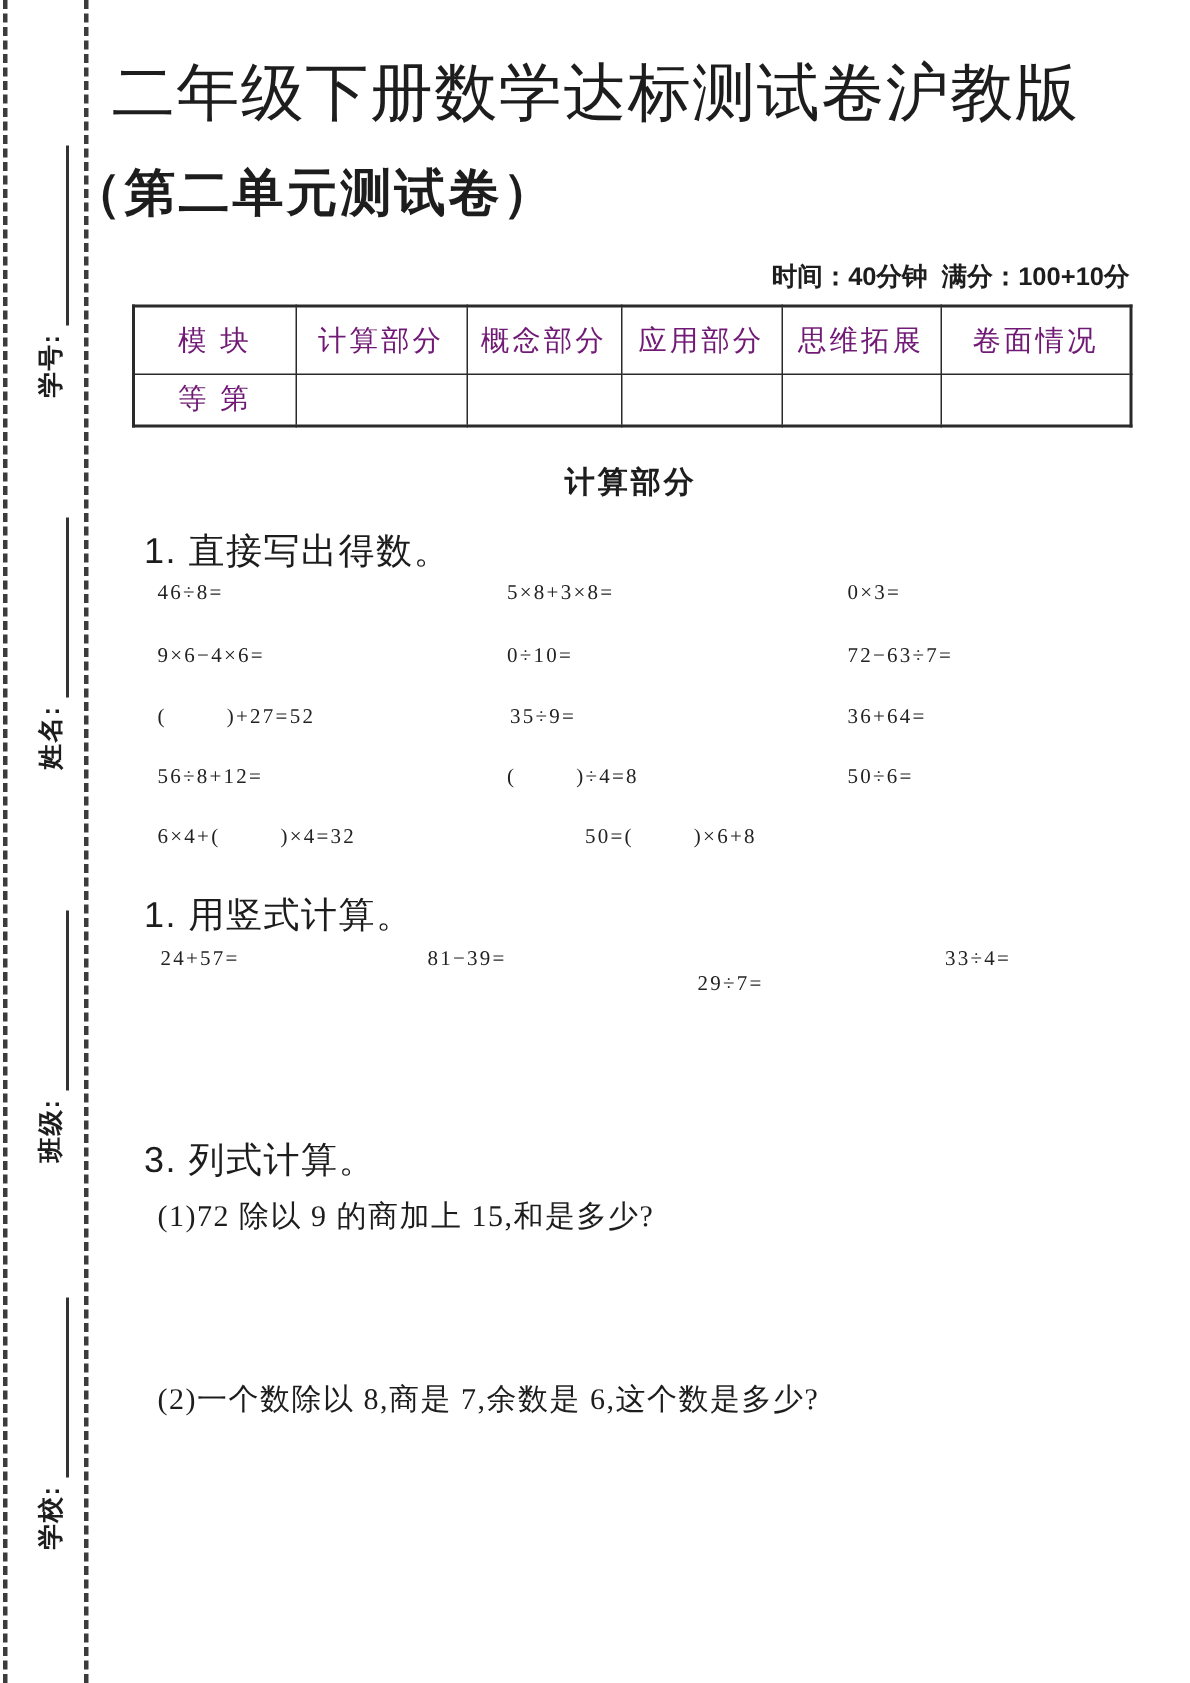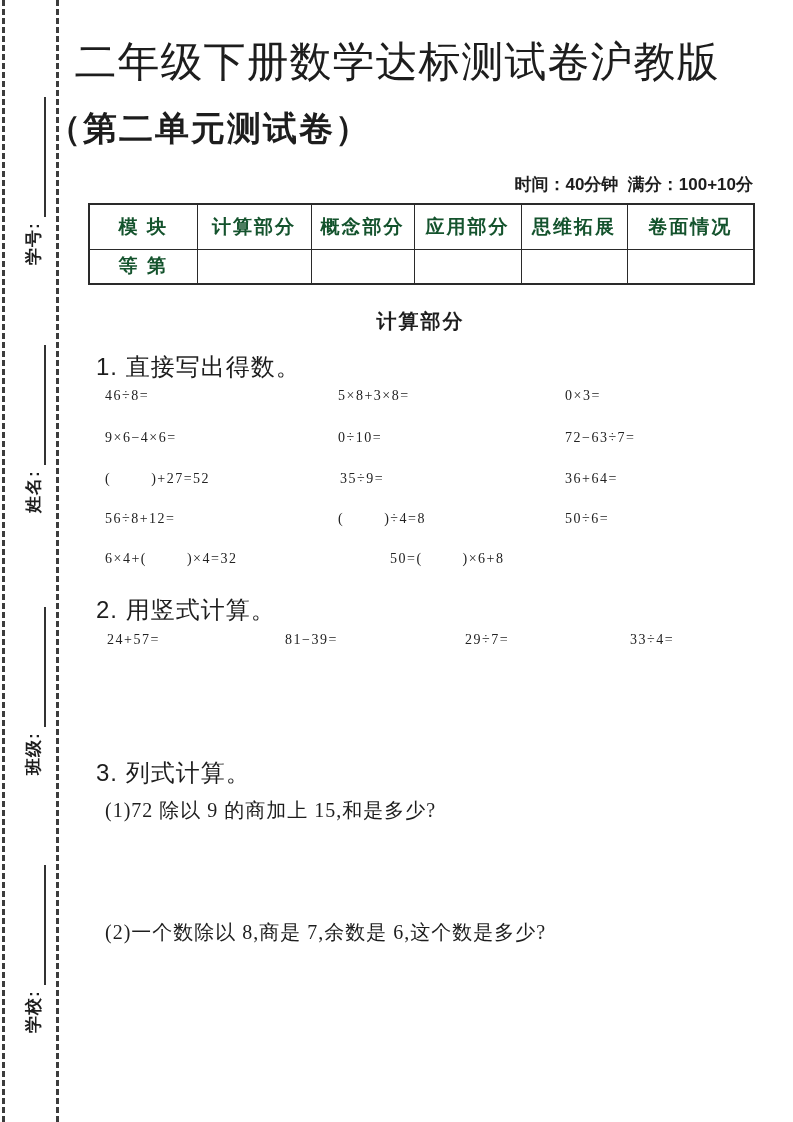--- a/index.html
+++ b/index.html
@@ -33,21 +33,21 @@
   .info-line {
     position:absolute; top:173px; left:88px; width:665px;
     text-align:right; font-size:17px; font-weight:600; white-space:pre;
   }
   table.score {
     position:absolute; top:203px; left:88px; width:665px;
     border-collapse:collapse; table-layout:fixed;
   }
   table.score th, table.score td {
     border:1.5px solid #2a2a2a; text-align:center;
-    font-size:19px; font-weight:bold; letter-spacing:2px; color:#14532d;
+    font-size:19px; font-weight:normal; letter-spacing:2px; color:#701a75;
   }
   table.score { border:2.5px solid #2a2a2a; }
   table.score tr.hdr  th { height:45px; }
   table.score tr.data td { height:35px; }
 
   .section-heading {
     position:absolute; top:308px; left:88px; width:665px;
     text-align:center; font-size:20px; font-weight:bold; letter-spacing:2px;
   }
   .q-label { position:absolute; left:96px; font-size:24px; font-weight:normal; letter-spacing:1px; }
@@ -138,25 +138,25 @@
   <span class="expr" style="top:471px; left:340px">35÷9=</span>
   <span class="expr" style="top:471px; left:565px">36+64=</span>
 
   <span class="expr" style="top:511px; left:105px">56÷8+12=</span>
   <span class="expr" style="top:511px; left:338px">(        )÷4=8</span>
   <span class="expr" style="top:511px; left:565px">50÷6=</span>
 
   <span class="expr" style="top:551px; left:105px">6×4+(        )×4=32</span>
   <span class="expr" style="top:551px; left:390px">50=(        )×6+8</span>
 
-  <div class="q-label" style="top:594px">2. 用竖式计算。</div>
+  <div class="q-label" style="top:594px">1. 用竖式计算。</div>
 
   <span class="expr" style="top:632px; left:107px">24+57=</span>
   <span class="expr" style="top:632px; left:285px">81−39=</span>
-  <span class="expr" style="top:632px; left:465px">29÷7=</span>
+  <span class="expr" style="top:649px; left:465px">29÷7=</span>
   <span class="expr" style="top:632px; left:630px">33÷4=</span>
 
   <div class="q-label" style="top:757px">3. 列式计算。</div>
 
   <span class="word-problem" style="top:797px; left:105px">(1)72 除以 9 的商加上 15,和是多少?</span>
   <span class="word-problem" style="top:919px; left:105px">(2)一个数除以 8,商是 7,余数是 6,这个数是多少?</span>
 
 
 </div>
 

